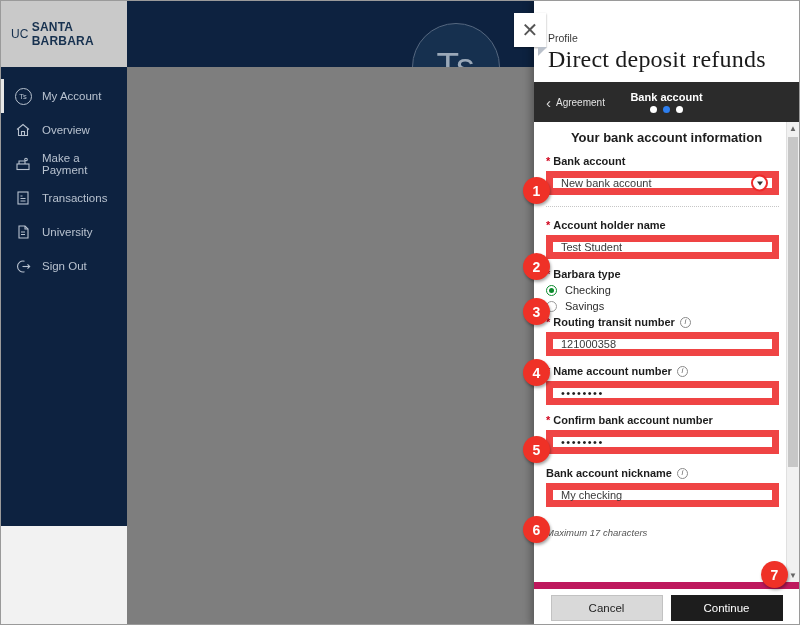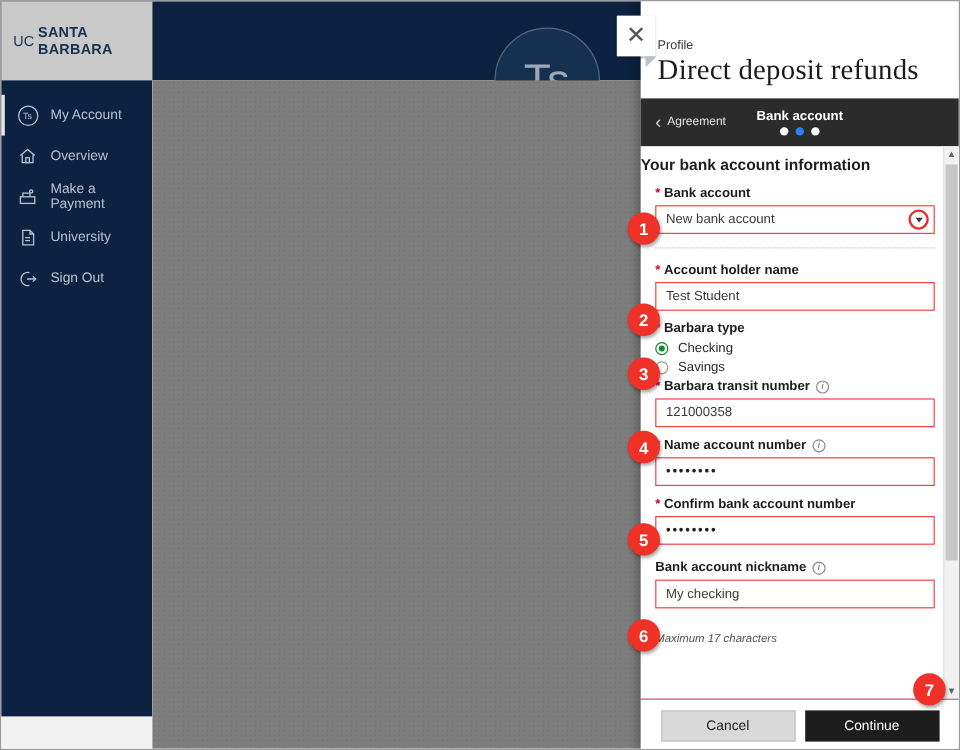--- a/index.html
+++ b/index.html
@@ -12,21 +12,21 @@
   #app {
     position:absolute; left:0; top:0; width:800px; height:625px;
     overflow:hidden;
     border:1px solid #9a9a9a;
   }
 
   
   .page { position:absolute; inset:0; background:#f2f2f2; }
 
   .sidebar {
-    position:absolute; left:0; top:0; width:126px; height:596px;
+    position:absolute; left:0; top:0; width:126px; height:525px;
     background:#0d2240;
   }
   .sidebar-logo {
     height:66px; background:#c9c9c9;
     display:flex; align-items:center; padding-left:10px;
     font-size:12px; color:#17314f; letter-spacing:.2px;
   }
   .sidebar-logo .uc { font-weight:400; }
   .sidebar-logo .sb { font-weight:bold; margin-left:3px; }
   .nav { padding-top:12px; }
@@ -145,37 +145,37 @@
   }
   .step-label { color:#fff; font-size:11px; font-weight:bold; }
   .dots { margin-top:3px; display:flex; justify-content:center; gap:6px; }
   .dot { width:7px;height:7px;border-radius:50%;background:#fff; }
   .dot.on { background:#2d7ff0; }
 
   .panel-body {
     flex:1; position:relative; overflow:hidden; background:#fff;
   }
   .form-title {
-    font-size:13px; font-weight:bold; color:#1d1d1d;
+    text-align:center; font-size:13px; font-weight:bold; color:#1d1d1d;
     padding:8px 0 10px;
   }
   .form-wrap { padding:0 20px 0 12px; }
   .fl {
     font-size:11px; font-weight:bold; color:#1d1d1d;
     margin-bottom:4px; display:flex; align-items:center;
   }
   .req { color:#d0021b; margin-right:3px; font-weight:bold; }
   .info-i {
     width:11px;height:11px;border:1px solid #8a8a8a;border-radius:50%;
     display:inline-flex;align-items:center;justify-content:center;
     font-size:8px; color:#6a6a6a; margin-left:5px; font-style:italic;
     font-weight:normal; line-height:1;
   }
   .inp {
-    width:100%; height:24px; border:1px solid #ef4444; background:#fff;
+    width:100%; height:24px; border:7px solid #ef4444; background:#fff;
     font-size:11px; color:#3a3a3a; padding:0 8px;
     display:flex; align-items:center; position:relative;
   }
   .inp.sel { padding-right:26px; }
   .caret-circle {
     position:absolute; right:4px; top:50%; transform:translateY(-50%);
     width:17px;height:17px;border-radius:50%;
     border:2px solid #ee2b2b;
     display:flex;align-items:center;justify-content:center;
     background:#fff;
@@ -192,21 +192,21 @@
     width:11px;height:11px;border-radius:50%;border:1px solid #9a9a9a;
     margin-right:8px; display:flex; align-items:center; justify-content:center;
     background:#fff;
   }
   .rd.on { border:1px solid #0b8a2c; }
   .rd.on::after{ content:""; width:5px;height:5px;border-radius:50%;background:#0b8a2c; }
   .hint { font-size:9.5px; color:#555; font-style:italic; margin-top:20px; }
   .dots-pw { letter-spacing:1.5px; font-size:11px; color:#1d1d1d; }
 
   .panel-foot {
-    height:44px; border-top:1px solid #be185d; background:#fff;
+    height:44px; border-top:7px solid #be185d; background:#fff;
     display:flex; align-items:center; justify-content:center; gap:8px;
     padding:0 14px;
   }
   .btn {
     height:26px; min-width:112px; font-size:11.5px;
     display:flex;align-items:center;justify-content:center;
   }
   .btn-cancel { background:#d9d9d9; color:#222; border:1px solid #c2c2c2; }
   .btn-primary { background:#1d1d1d; color:#fff; }
 
@@ -270,20 +270,29 @@
           <span class="nav-ico">
             <svg width="16" height="16" viewBox="0 0 16 16" fill="none" stroke="currentColor" stroke-width="1.1">
               <rect x="2" y="8" width="12" height="5.5"></rect>
                 <path d="M4 8V5h6v3"></path>
                 <circle cx="11" cy="3.5" r="1.3"></circle>
             </svg>
           </span>
           <span>Make a Payment</span>
         </div>
 
+        <div class="nav-item">
+          <span class="nav-ico">
+            <svg width="16" height="16" viewBox="0 0 16 16" fill="none" stroke="currentColor" stroke-width="1.1">
+              <rect x="3" y="2" width="10" height="12"></rect>
+                <path d="M5.5 6h2M5.5 8.5h5M5.5 11h5"></path>
+            </svg>
+          </span>
+          <span>Transactions</span>
+        </div>
 
         <div class="nav-item">
           <span class="nav-ico">
             <svg width="16" height="16" viewBox="0 0 16 16" fill="none" stroke="currentColor" stroke-width="1.1">
               <path d="M4 2h6l3 3v9H4z"></path>
                 <path d="M10 2v3h3"></path>
                 <path d="M6 8h4M6 10.5h4"></path>
             </svg>
           </span>
           <span>University</span>
@@ -424,21 +433,21 @@
           <span class="rd on"></span>
           <span>Checking</span>
         </div>
         <div class="radio-row mb9">
           <span class="rd"></span>
           <span>Savings</span>
         </div>
 
         <div class="fl">
           <span class="req">*</span>
-          <span>Barbara transit number</span>
+          <span>Routing transit number</span>
           <span class="info-i">i</span>
         </div>
         <div class="inp mb9">
           <span>121000358</span>
         </div>
 
         <div class="fl">
           <span class="req">*</span>
           <span>Name account number</span>
           <span class="info-i">i</span>

